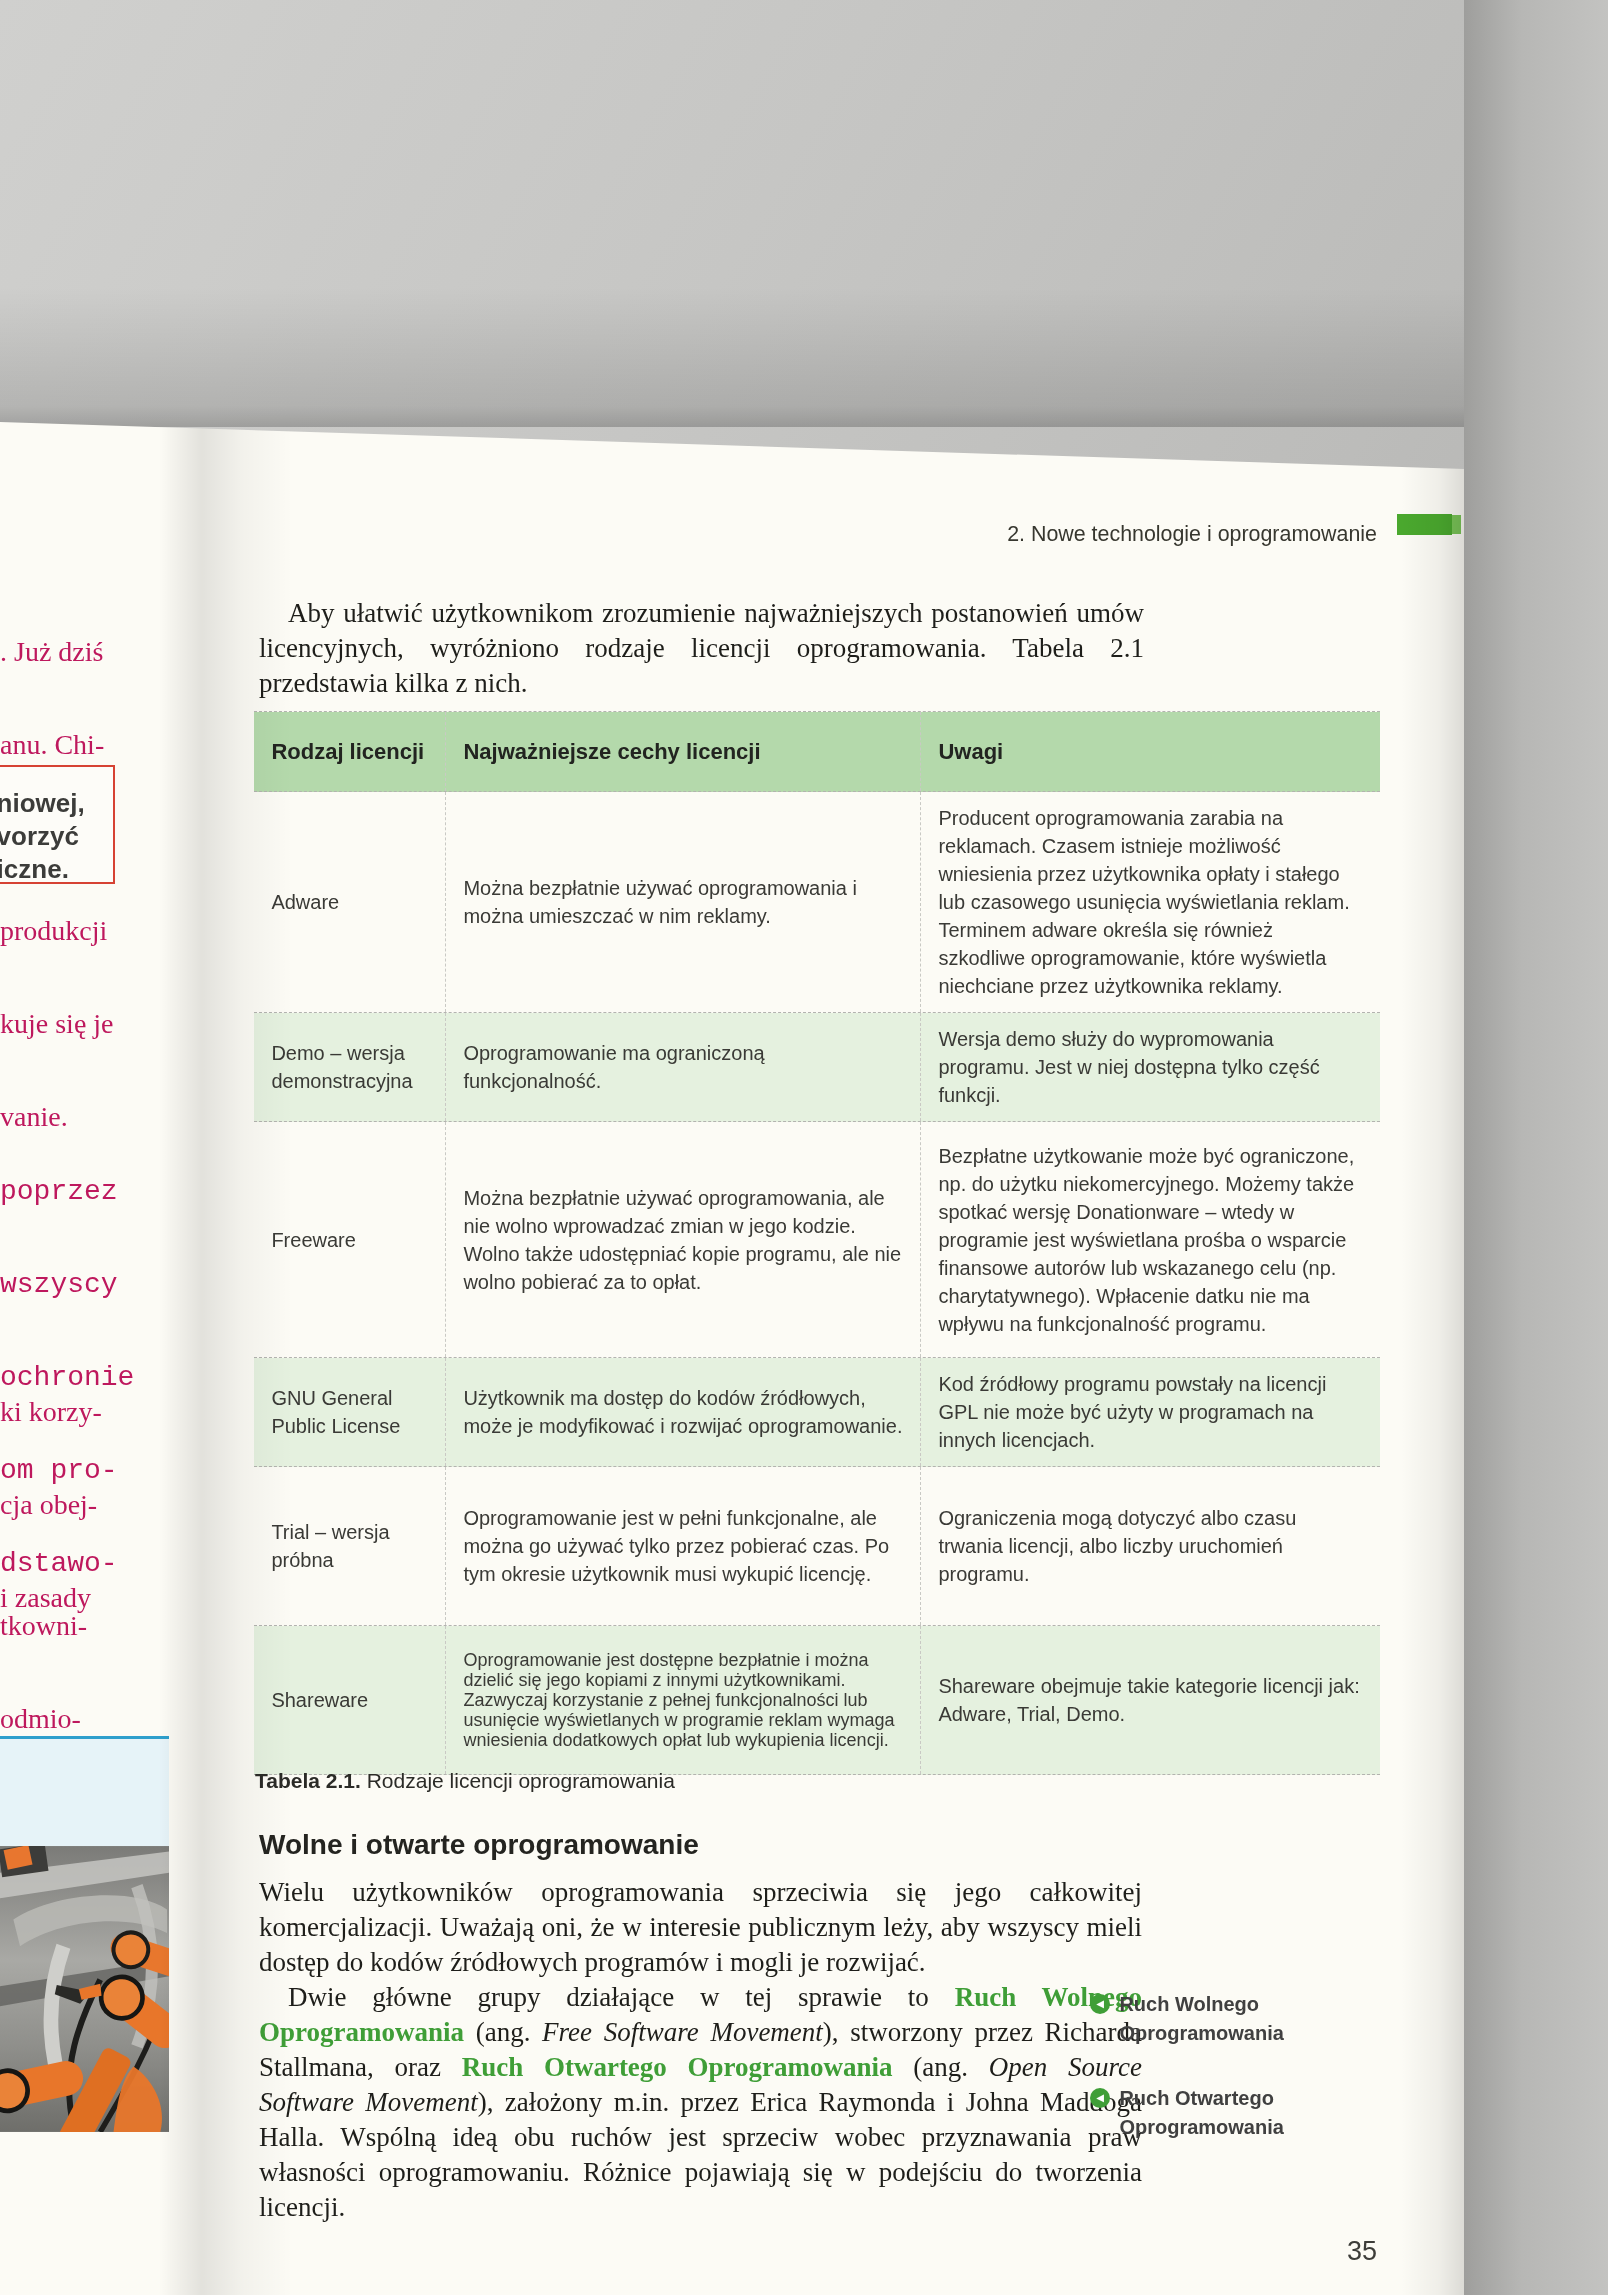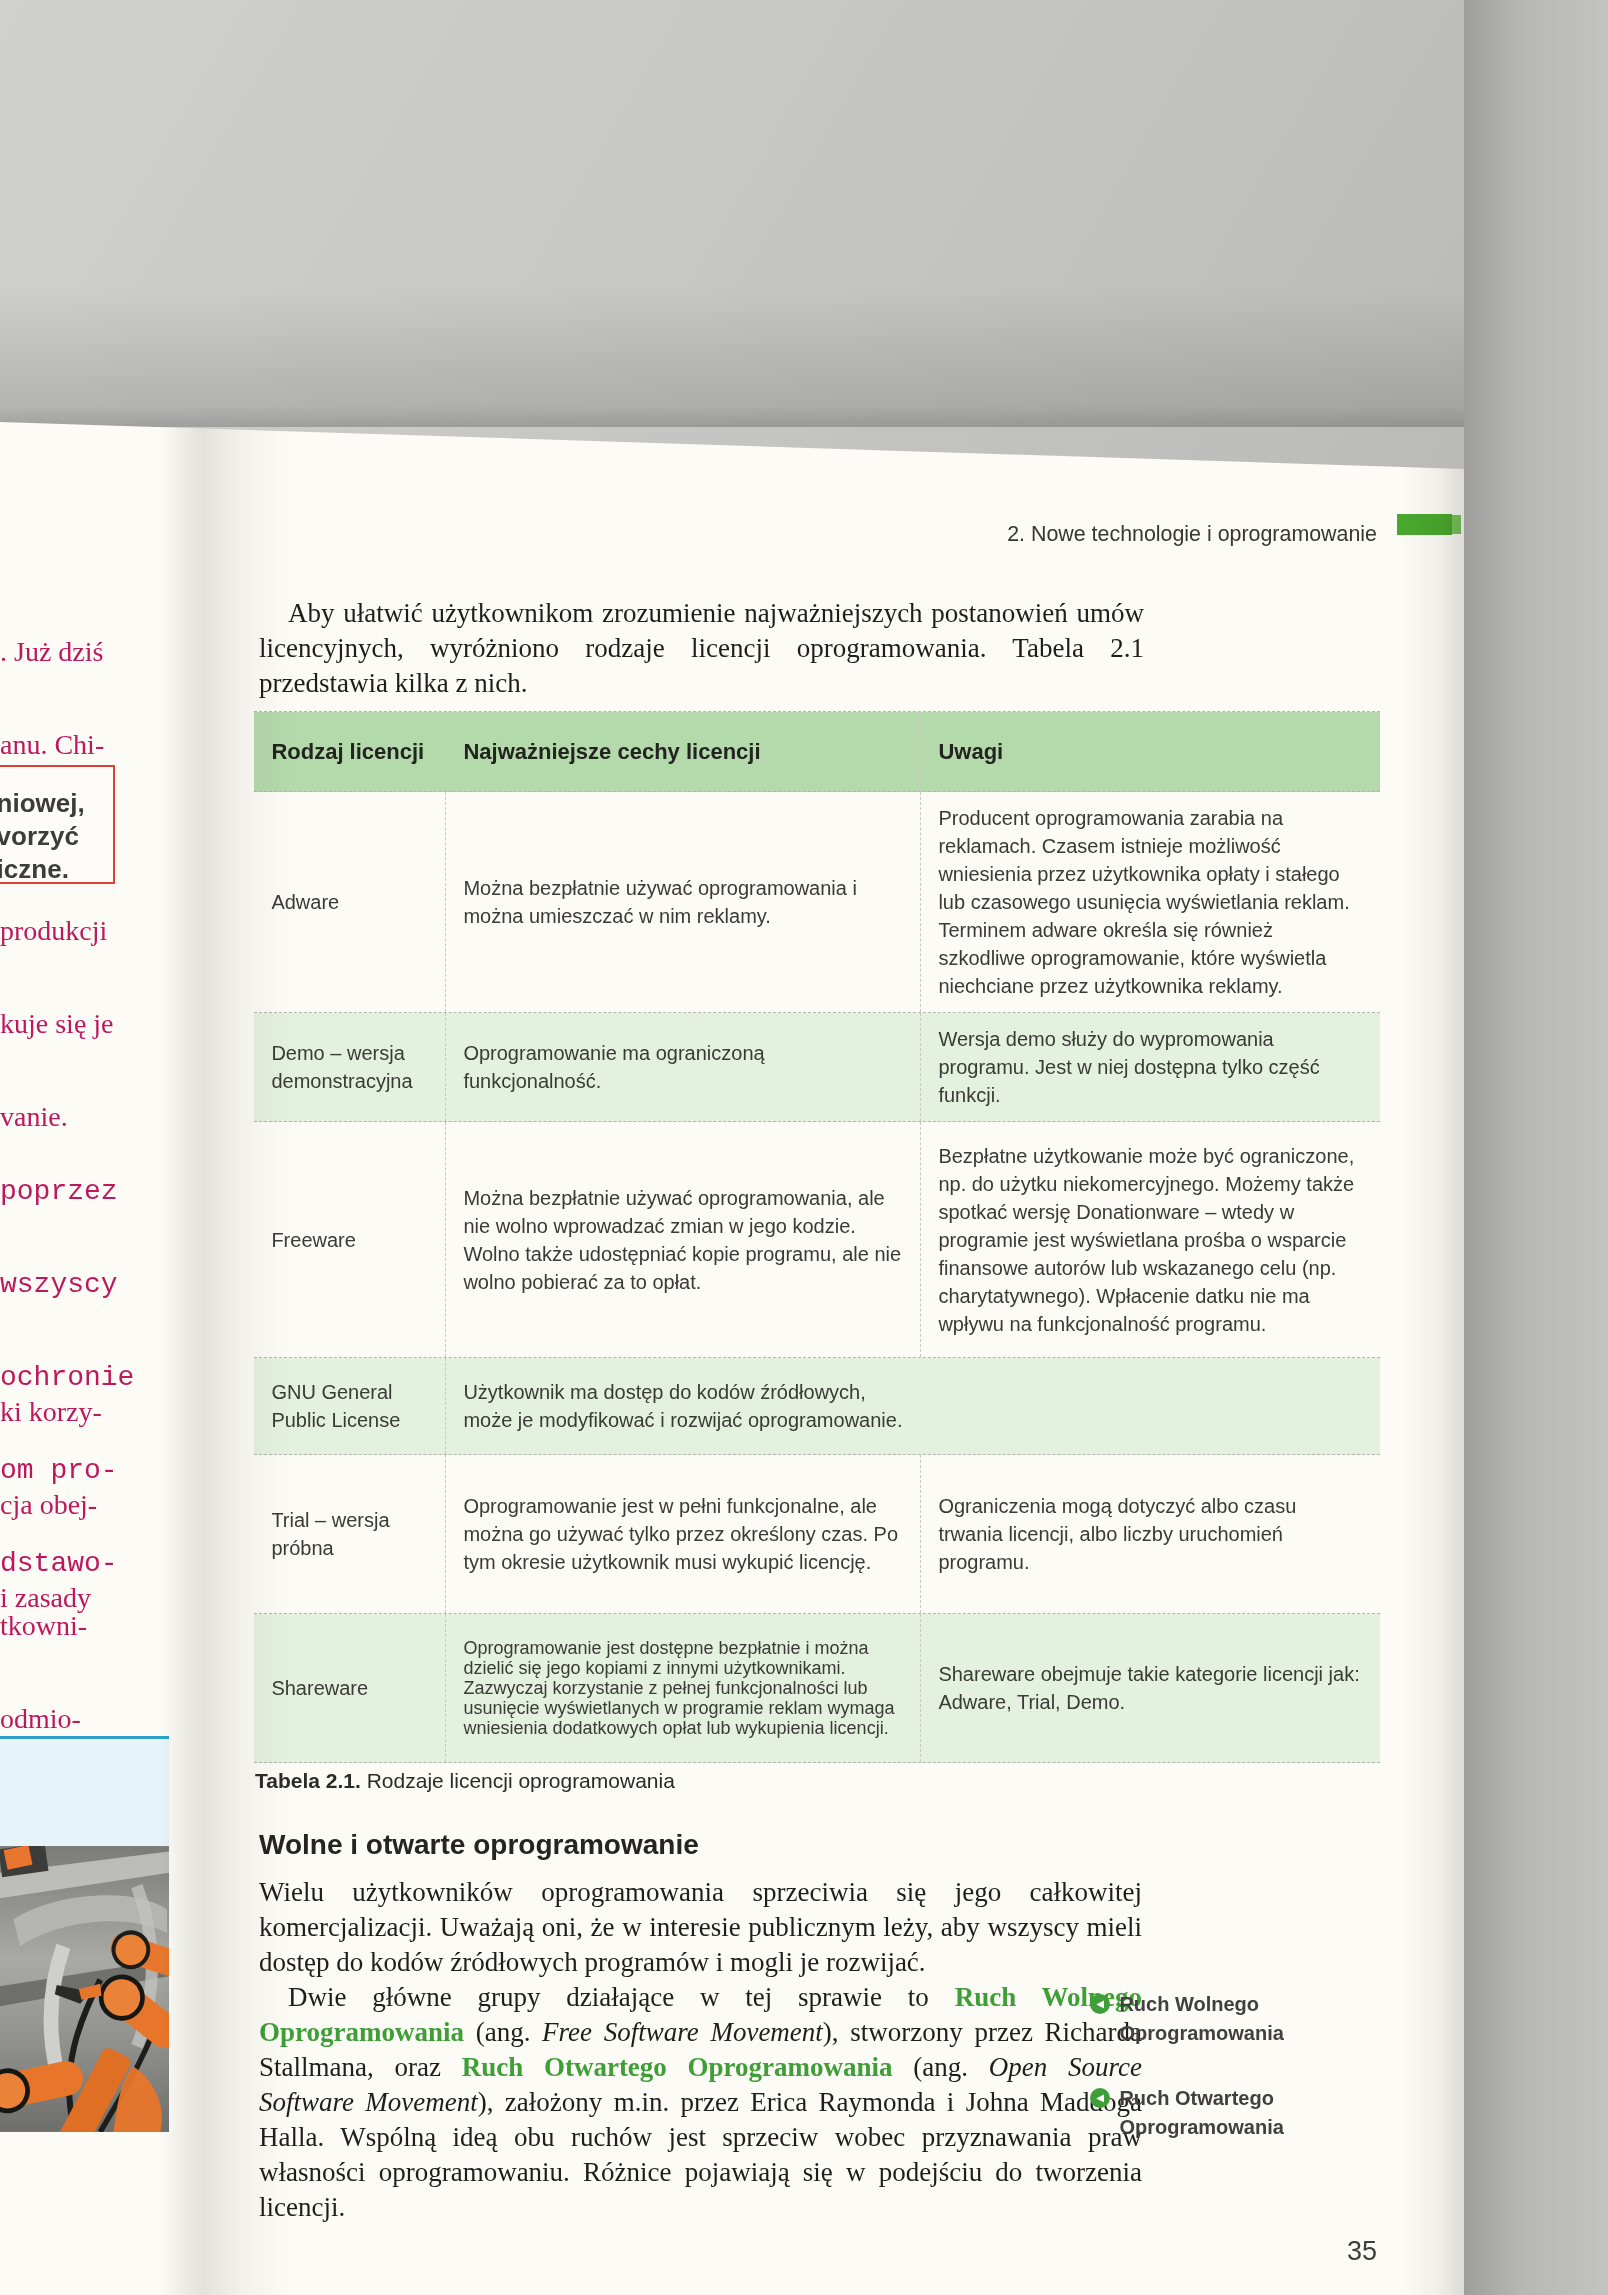--- a/index.html
+++ b/index.html
@@ -190,24 +190,25 @@
         <div class="t-cell">Wersja demo służy do wypromowania programu. Jest w niej dostępna tylko część funkcji.</div>
       </div>
       <div class="t-row rh-freeware">
         <div class="t-cell">Freeware</div>
         <div class="t-cell">Można bezpłatnie używać oprogramowania, ale nie wolno wprowadzać zmian w jego kodzie. Wolno także udostępniać kopie programu, ale nie wolno pobierać za to opłat.</div>
         <div class="t-cell">Bezpłatne użytkowanie może być ograniczone, np. do użytku niekomercyjnego. Możemy także spotkać wersję Donationware – wtedy w programie jest wyświetlana prośba o wsparcie finansowe autorów lub wskazanego celu (np. charytatywnego). Wpłacenie datku nie ma wpływu na funkcjonalność programu.</div>
       </div>
       <div class="t-row green rh-gnu">
         <div class="t-cell">GNU General Public License</div>
         <div class="t-cell">Użytkownik ma dostęp do kodów źródłowych, może je modyfikować i rozwijać oprogramowanie.</div>
+        <div class="t-cell">Kod źródłowy programu powstały na licencji GPL nie może być użyty w programach na innych licencjach.</div>
       </div>
       <div class="t-row rh-trial">
         <div class="t-cell">Trial – wersja próbna</div>
-        <div class="t-cell">Oprogramowanie jest w pełni funkcjonalne, ale można go używać tylko przez określony czas. Po tym okresie użytkownik musi wykupić licencję.</div>
+        <div class="t-cell">Oprogramowanie jest w pełni funkcjonalne, ale można go używać tylko przez pobierać czas. Po tym okresie użytkownik musi wykupić licencję.</div>
         <div class="t-cell">Ograniczenia mogą dotyczyć albo czasu trwania licencji, albo liczby uruchomień programu.</div>
       </div>
       <div class="t-row green rh-shareware">
         <div class="t-cell">Shareware</div>
         <div class="t-cell tight">Oprogramowanie jest dostępne bezpłatnie i można dzielić się jego kopiami z innymi użytkownikami. Zazwyczaj korzystanie z pełnej funkcjonalności lub usunięcie wyświetlanych w programie reklam wymaga wniesienia dodatkowych opłat lub wykupienia licencji.</div>
         <div class="t-cell">Shareware obejmuje takie kategorie licencji jak: Adware, Trial, Demo.</div>
       </div>
     </div>
 
     <div class="caption"><b>Tabela 2.1.</b><span> Rodzaje licencji oprogramowania</span></div>

